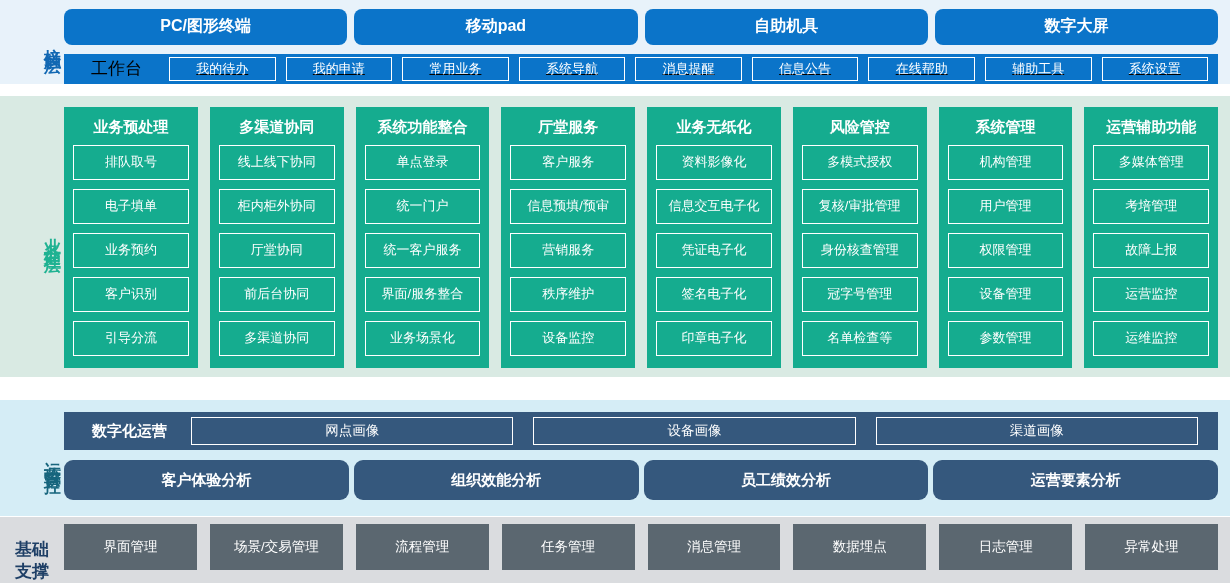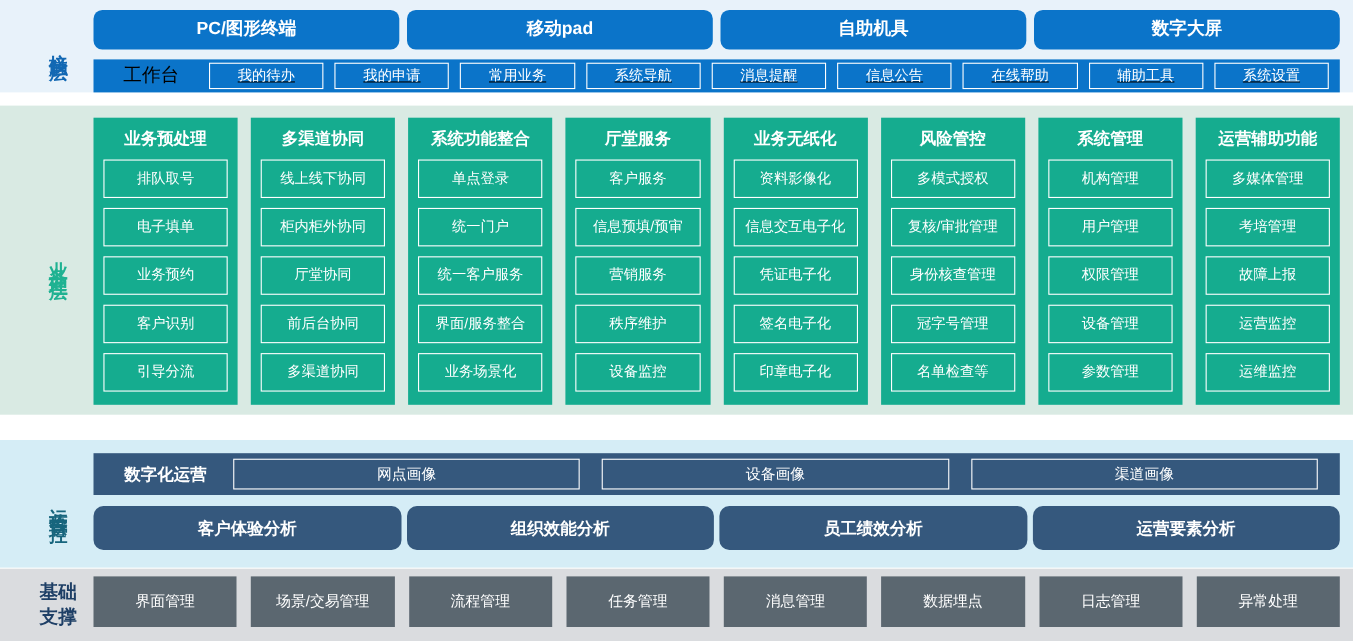--- a/index.html
+++ b/index.html
@@ -7,22 +7,22 @@
     width:1230px;height:583px;position:relative;background:#fff;
     font-family:"Liberation Sans","DejaVu Sans",sans-serif;
     overflow:hidden;
   }
   .band{position:absolute;left:0;right:0;display:flex;box-sizing:border-box;}
   .band-contact{top:0;height:84px;background:var(--contact-bg);}
   .band-business{top:96px;height:281px;background:var(--business-bg);}
   .band-ops{top:400px;height:116px;background:var(--ops-bg);}
   .band-foundation{top:517px;height:66px;background:var(--foundation-bg);}
 
-  .layer-label{width:64px;flex:0 0 64px;display:flex;align-items:center;justify-content:center;
-    font-weight:bold;font-size:17px;margin-left:21px;}
+  .layer-label{width:64px;flex:0 0 64px;display:flex;align-items:flex-end;justify-content:center;
+    font-weight:bold;font-size:17px;}
   .vertical{writing-mode:vertical-lr;text-orientation:upright;letter-spacing:5px;}
   .band-contact .layer-label{color:var(--contact-label);}
   .band-business .layer-label{color:var(--business-label);}
   .band-ops .layer-label{color:var(--ops-label);}
   .band-foundation .layer-label{color:var(--foundation-label);width:64px;}
   .wrap2{width:40px;word-break:break-all;text-align:center;line-height:1.3;font-size:17px;}
 
   
   .contact-content{flex:1;display:flex;flex-direction:column;padding:9px 12px 0 0;}
   .terminal-row{display:flex;gap:7px;height:37px;margin-bottom:9px;}

